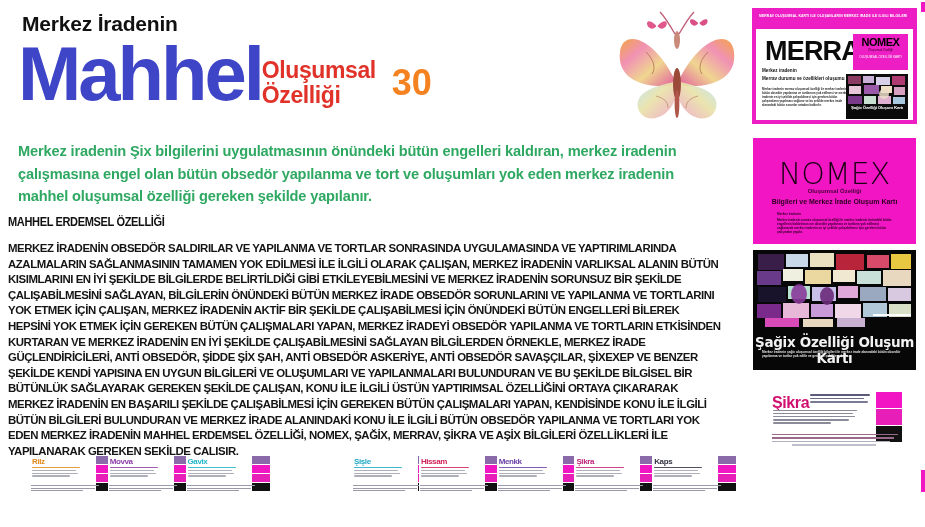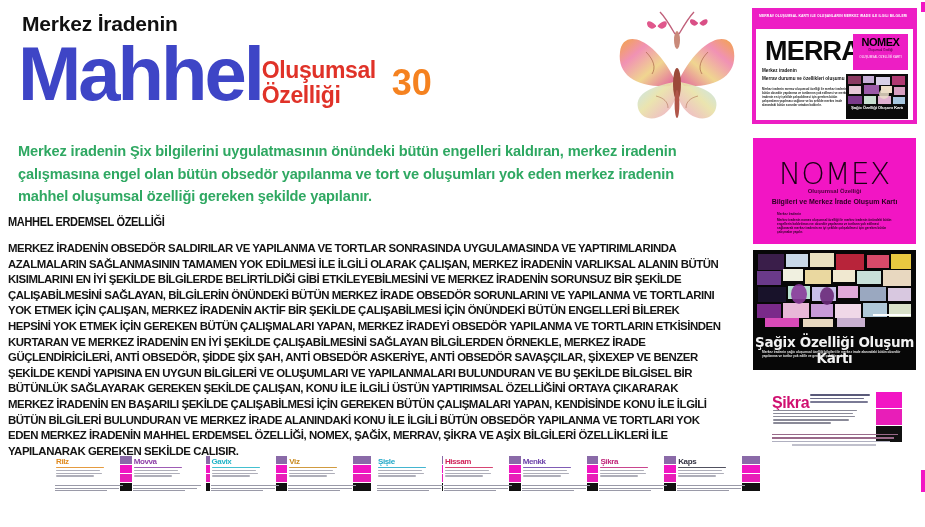--- a/index.html
+++ b/index.html
@@ -141,21 +141,21 @@
   .sk-l{height:1.6px;background:#7a7a8a;margin-bottom:2px;border-radius:1px;}
   .sikra-par{position:absolute;left:1px;top:18px;width:84px;}
   .sikra-par .p{height:1.3px;background:#8a8a98;margin-bottom:1.8px;border-radius:1px;}
   .sikra-thumbs{position:absolute;right:0px;top:0px;width:26px;}
   .st{height:16px;margin-bottom:1px;}
   .sikra-foot{position:absolute;left:0;top:42px;width:130px;}
   .sikra-foot .f{height:1.4px;background:#9a6a8a;margin-bottom:2px;}
 
   
   #thumbs{position:absolute;left:30px;top:455px;width:700px;height:60px;}
-  .thumb{position:absolute;top:0;width:86px;height:48px;background:#fff;margin-left:24px;}
+  .thumb{position:absolute;top:0;width:86px;height:48px;background:#fff;}
   .th-word{position:absolute;left:2px;top:2px;font-size:8px;font-weight:bold;letter-spacing:-0.4px;}
   .th-lines{position:absolute;left:2px;top:12px;width:50px;}
   .th-lines .l{height:1.2px;margin-bottom:1.6px;border-radius:1px;}
   .th-chip{position:absolute;right:2px;top:1px;width:18px;}
   .tc{height:8px;margin-bottom:1px;}
   .th-foot{position:absolute;left:1px;top:30px;width:70px;}
   .th-foot .f{height:1.1px;background:#9a9aa8;margin-bottom:1.5px;}
 
   
   .edge-tick{position:absolute;right:0;width:4px;background:#F215C4;}
@@ -368,21 +368,21 @@
           <div class="tc" style="background: rgb(242, 21, 196);"></div>
           <div class="tc" style="background: rgb(232, 30, 184);"></div>
           <div class="tc" style="background: rgb(17, 17, 17);"></div>
         </div>
         <div class="th-foot">
           <div class="f" style="width: 68px;"></div>
           <div class="f" style="width: 64px;"></div>
           <div class="f" style="width: 52px;"></div>
         </div>
       </div>
-      <div class="thumb" style="left: 77.7778px; padding-left: 8px;">
+      <div class="thumb" style="left: 77.7778px;">
         <div class="th-word" style="color: rgb(142, 63, 168);">Movva</div>
         <div class="th-lines">
           <div class="l" style="width: 48px; background: rgb(142, 63, 168); opacity: 0.85;"></div>
           <div class="l" style="width: 44px; background: rgb(154, 154, 168); opacity: 0.8;"></div>
           <div class="l" style="width: 46px; background: rgb(154, 154, 168); opacity: 0.8;"></div>
           <div class="l" style="width: 38px; background: rgb(154, 154, 168); opacity: 0.8;"></div>
         </div>
         <div class="th-chip">
           <div class="tc" style="background: rgb(138, 106, 168);"></div>
           <div class="tc" style="background: rgb(242, 21, 196);"></div>
@@ -408,40 +408,20 @@
           <div class="tc" style="background: rgb(242, 21, 196);"></div>
           <div class="tc" style="background: rgb(232, 30, 184);"></div>
           <div class="tc" style="background: rgb(17, 17, 17);"></div>
         </div>
         <div class="th-foot">
           <div class="f" style="width: 68px;"></div>
           <div class="f" style="width: 64px;"></div>
           <div class="f" style="width: 52px;"></div>
         </div>
       </div>
-      <div class="thumb" style="left: 233.333px;">
-        <div class="th-word" style="color: rgb(201, 138, 30);">Viz</div>
-        <div class="th-lines">
-          <div class="l" style="width: 48px; background: rgb(201, 138, 30); opacity: 0.85;"></div>
-          <div class="l" style="width: 44px; background: rgb(154, 154, 168); opacity: 0.8;"></div>
-          <div class="l" style="width: 46px; background: rgb(154, 154, 168); opacity: 0.8;"></div>
-          <div class="l" style="width: 38px; background: rgb(154, 154, 168); opacity: 0.8;"></div>
-        </div>
-        <div class="th-chip">
-          <div class="tc" style="background: rgb(138, 106, 168);"></div>
-          <div class="tc" style="background: rgb(242, 21, 196);"></div>
-          <div class="tc" style="background: rgb(232, 30, 184);"></div>
-          <div class="tc" style="background: rgb(17, 17, 17);"></div>
-        </div>
-        <div class="th-foot">
-          <div class="f" style="width: 68px;"></div>
-          <div class="f" style="width: 64px;"></div>
-          <div class="f" style="width: 52px;"></div>
-        </div>
-      </div>
       <div class="thumb" style="left: 322px;">
         <div class="th-word" style="color: rgb(34, 168, 200);">Şişle</div>
         <div class="th-lines">
           <div class="l" style="width: 48px; background: rgb(34, 168, 200); opacity: 0.85;"></div>
           <div class="l" style="width: 44px; background: rgb(154, 154, 168); opacity: 0.8;"></div>
           <div class="l" style="width: 46px; background: rgb(154, 154, 168); opacity: 0.8;"></div>
           <div class="l" style="width: 38px; background: rgb(154, 154, 168); opacity: 0.8;"></div>
         </div>
         <div class="th-chip">
           <div class="tc" style="background: rgb(138, 106, 168);"></div>

